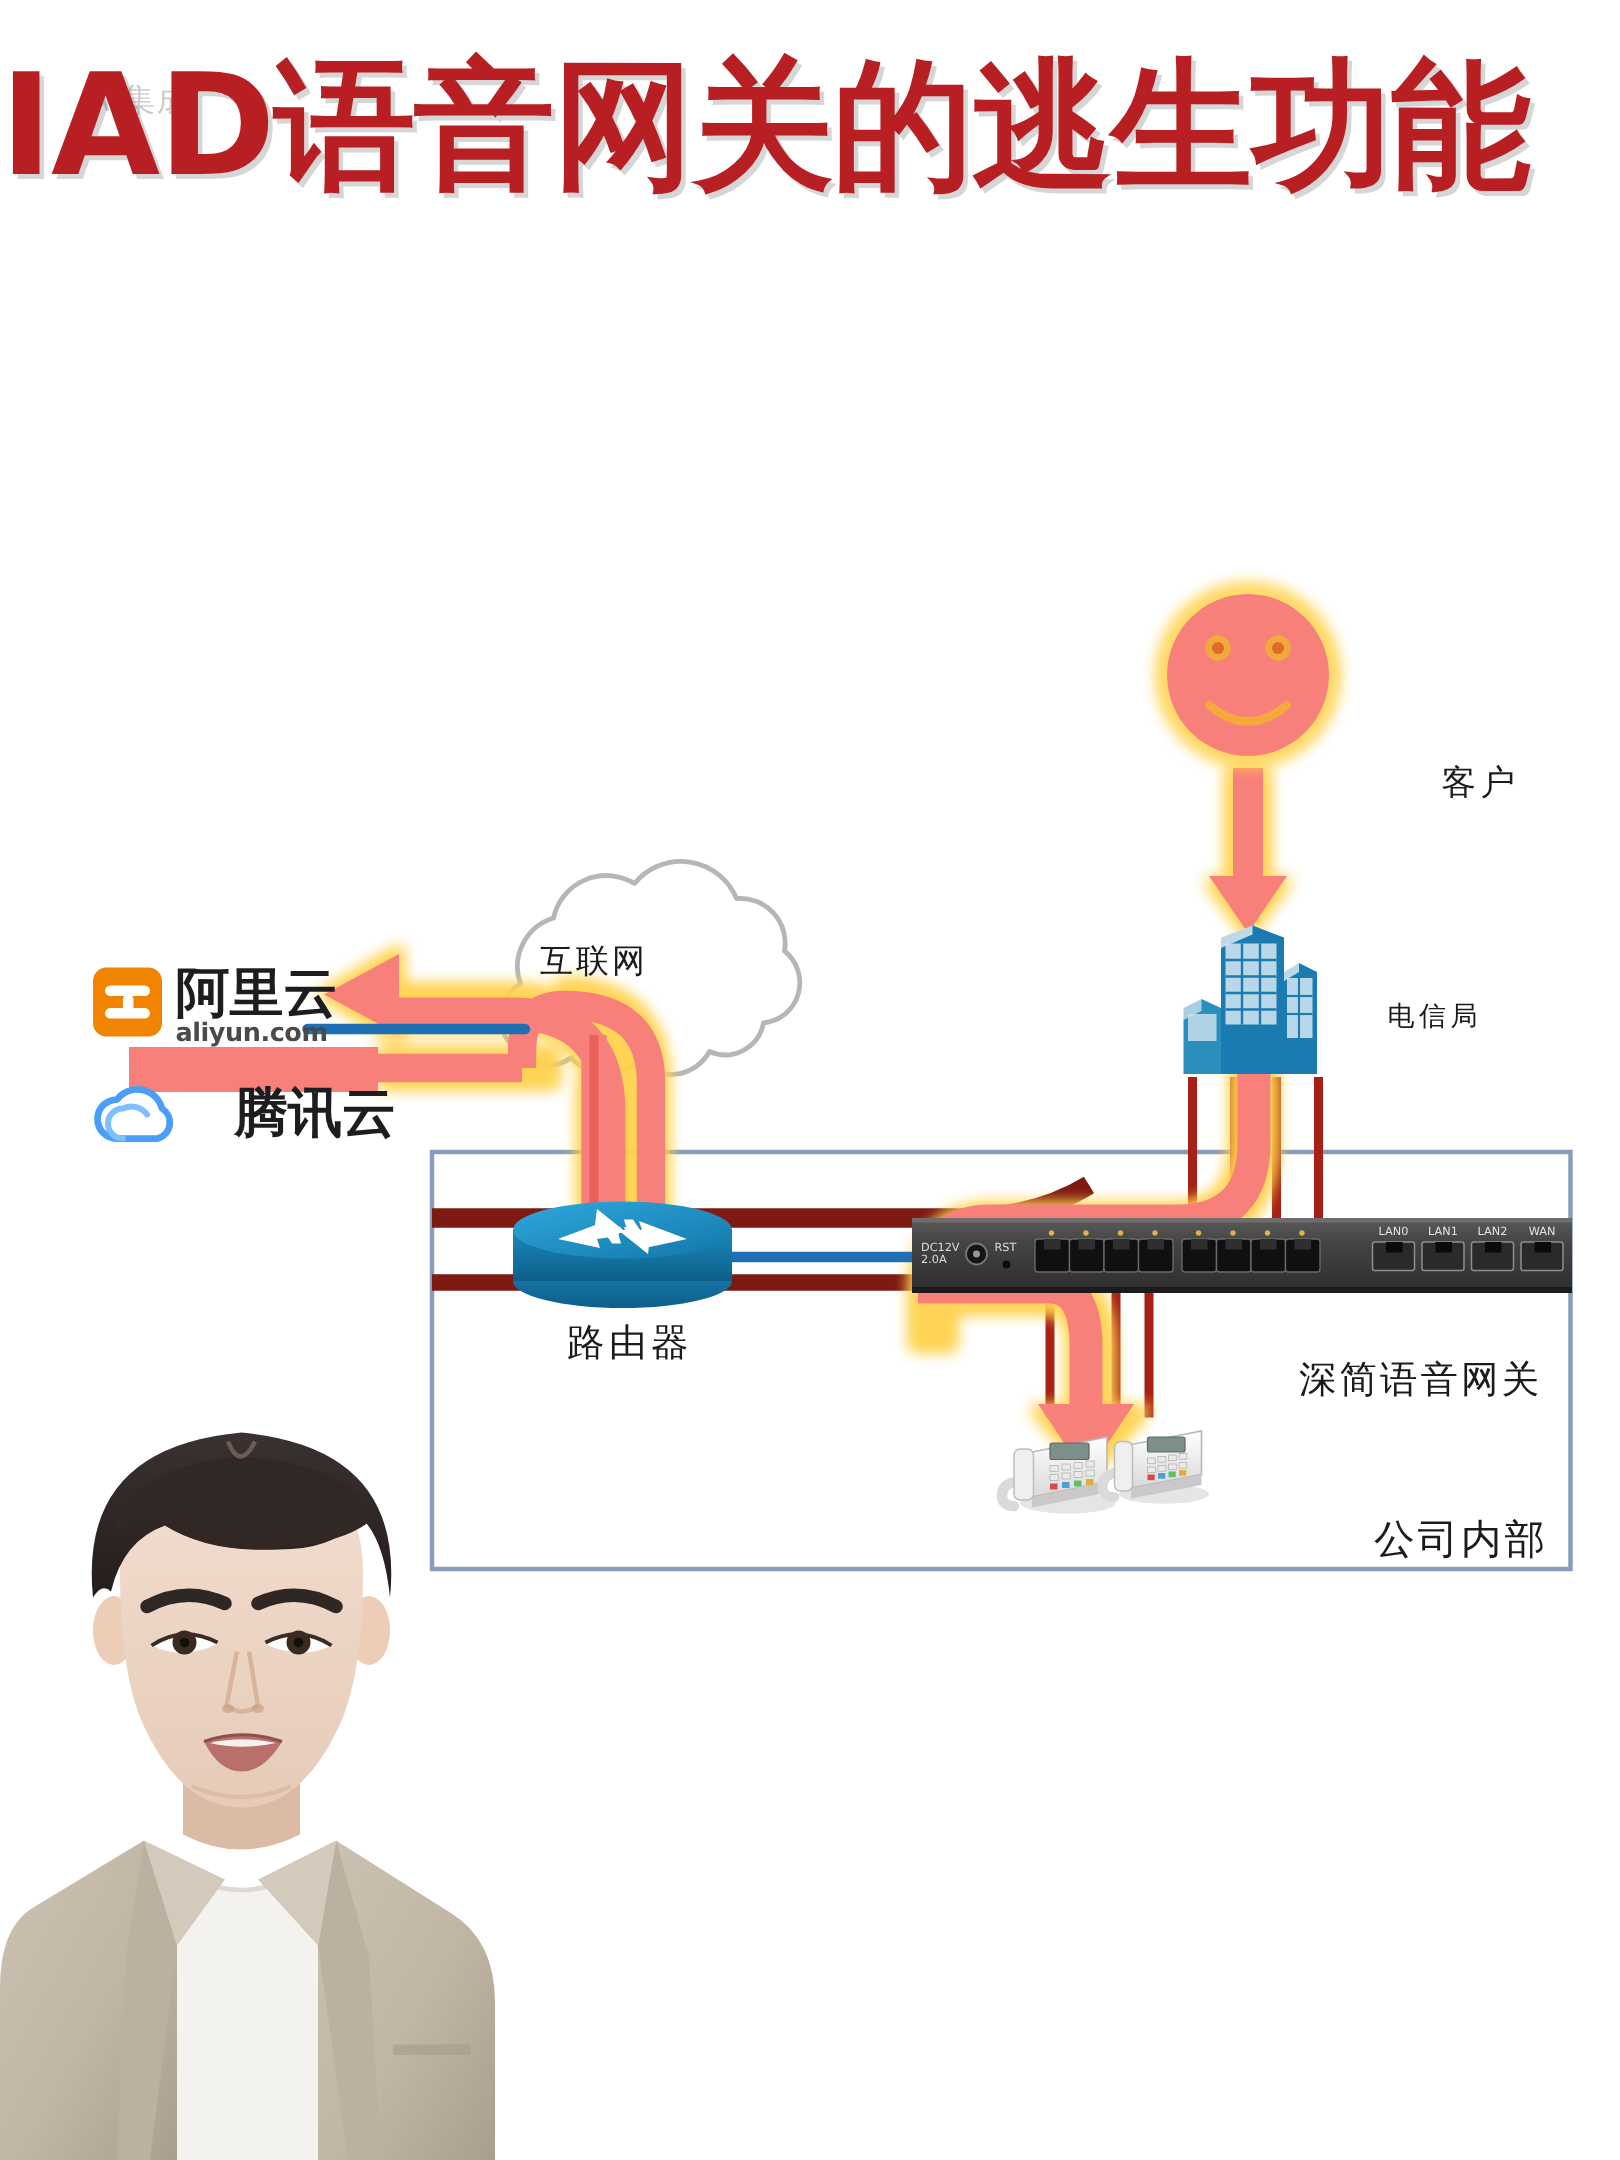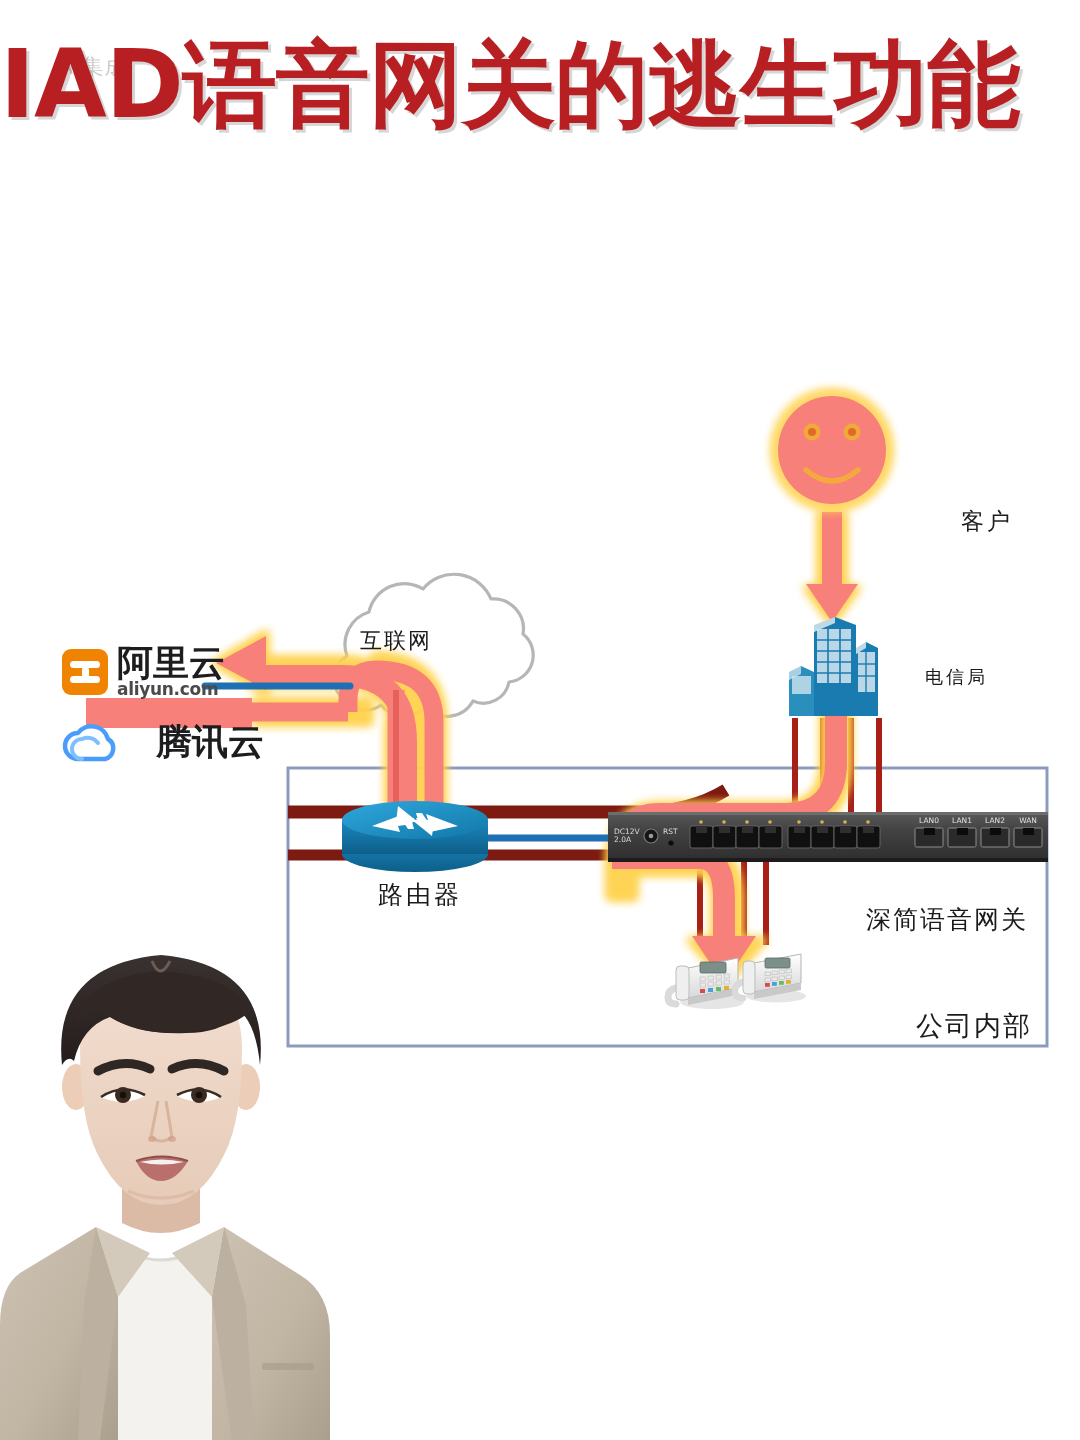--- a/index.html
+++ b/index.html
@@ -71,21 +71,21 @@
   #label-telecom   { left: 925px; top: 665px; font-size: 18px; letter-spacing: 3px; }
   #label-internet  { left: 360px; top: 626px; font-size: 22px; letter-spacing: 2px; }
   #label-router    { left: 378px; top: 878px; font-size: 25px; letter-spacing: 3px; font-weight: 500;}
   #label-gateway   { left: 866px; top: 903px; font-size: 25px; letter-spacing: 2px; font-weight: 500;}
   #label-company   { left: 916px; top: 1008px; font-size: 27px; letter-spacing: 2px; font-weight: 500;}
 
   
   #aliyun-logo {
     position: absolute;
     left: 62px; top: 645px;
-    display: flex; align-items: center;
+    display: flex; align-items: flex-start;
   }
   #aliyun-mark {
     width: 46px; height: 46px;
     background: #f08300;
     border-radius: 9px;
     position: relative;
     flex: 0 0 auto;
   }
   #aliyun-mark::before, #aliyun-mark::after {
     content: "";

